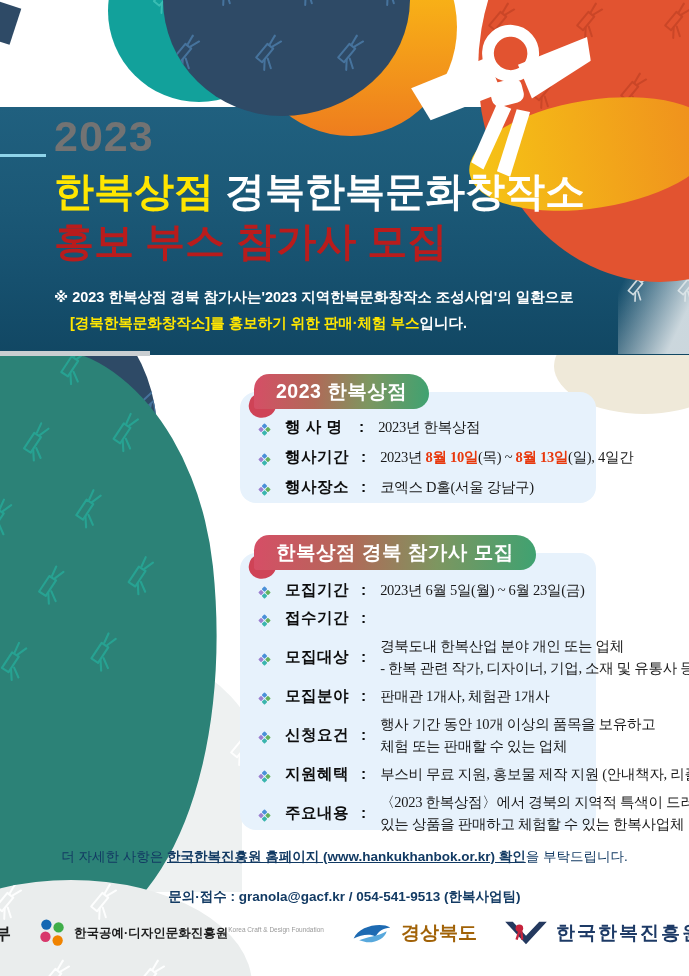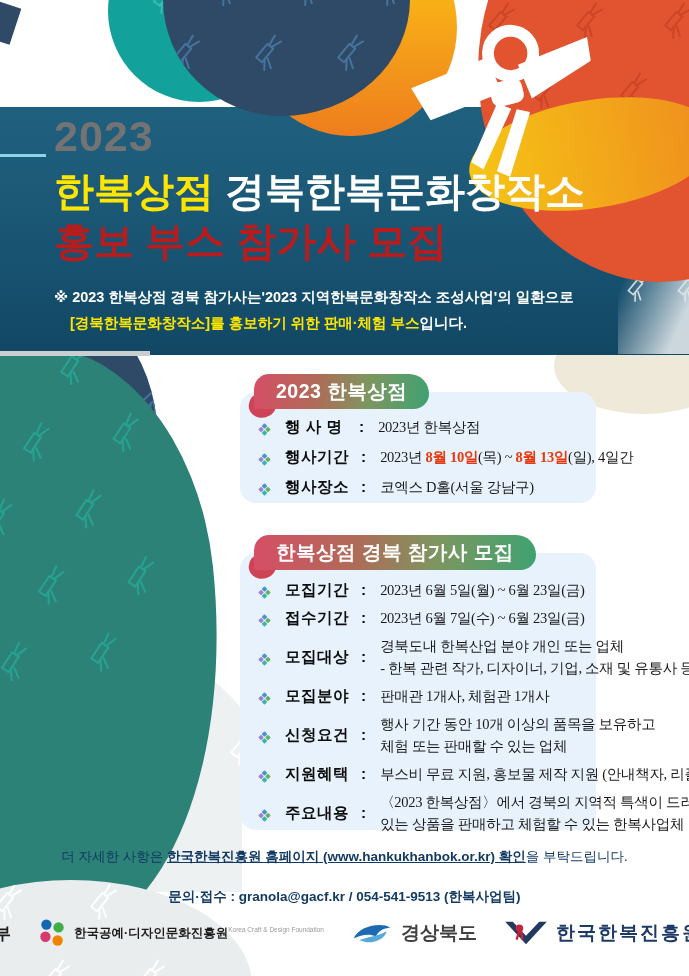--- a/index.html
+++ b/index.html
@@ -79,21 +79,21 @@
   .footer-note .bu{font-weight:bold;text-decoration:underline;}
   .f2{font-weight:bold;margin-top:11px;}
   .logos{position:absolute;left:0;right:0;top:916px;display:flex;justify-content:center;
     align-items:center;gap:26px;z-index:2;}
   .logo{display:flex;align-items:center;gap:7px;}
   .logo svg{display:block;flex:none;}
   .logo-name{font-size:17px;font-weight:bold;color:#1c1c1c;white-space:nowrap;}
   .logo-col{display:flex;flex-direction:row;line-height:1.15;}
   .kcdf-name{font-size:12.5px;font-weight:bold;color:#1c1c1c;white-space:nowrap;}
   .kcdf-sub{font-size:6.5px;color:#999999;white-space:nowrap;}
-  .gb-name{font-size:19px;font-weight:bold;color:#404040;white-space:nowrap;}
+  .gb-name{font-size:19px;font-weight:bold;color:#a16207;white-space:nowrap;}
   .khpi-name{font-size:19px;font-weight:bold;color:#1d3a66;letter-spacing:2px;white-space:nowrap;}
   .khpi-sub{font-size:6px;color:#c6233c;letter-spacing:0.5px;white-space:nowrap;}
 </style>
 </head>
 <body>
 
 <div class="poster">
 
   <div class="blob corner-chip"></div>
   <div class="blob teal-circle">
@@ -597,21 +597,20 @@
               <g transform="rotate(45 8 8)">
                 <rect x="2.5" y="2.5" width="5" height="5" rx="1" fill="#4a90d8"></rect>
                 <rect x="8.5" y="2.5" width="5" height="5" rx="1" fill="#62b15c"></rect>
                 <rect x="2.5" y="8.5" width="5" height="5" rx="1" fill="#9b7fd0"></rect>
                 <rect x="8.5" y="8.5" width="5" height="5" rx="1" fill="#3ab5ad"></rect>
               </g>
             </svg>
           </span>
         <span class="lab">접수기간</span>
         <span class="coln">:</span>
-        <span class="val"><span>2023년 6월 7일(수) ~ 6월 23일(금)</span></span>
       </div>
       <div class="row">
         <span class="flower">
             <svg viewBox="0 0 16 16">
               <g transform="rotate(45 8 8)">
                 <rect x="2.5" y="2.5" width="5" height="5" rx="1" fill="#4a90d8"></rect>
                 <rect x="8.5" y="2.5" width="5" height="5" rx="1" fill="#62b15c"></rect>
                 <rect x="2.5" y="8.5" width="5" height="5" rx="1" fill="#9b7fd0"></rect>
                 <rect x="8.5" y="8.5" width="5" height="5" rx="1" fill="#3ab5ad"></rect>
               </g>

